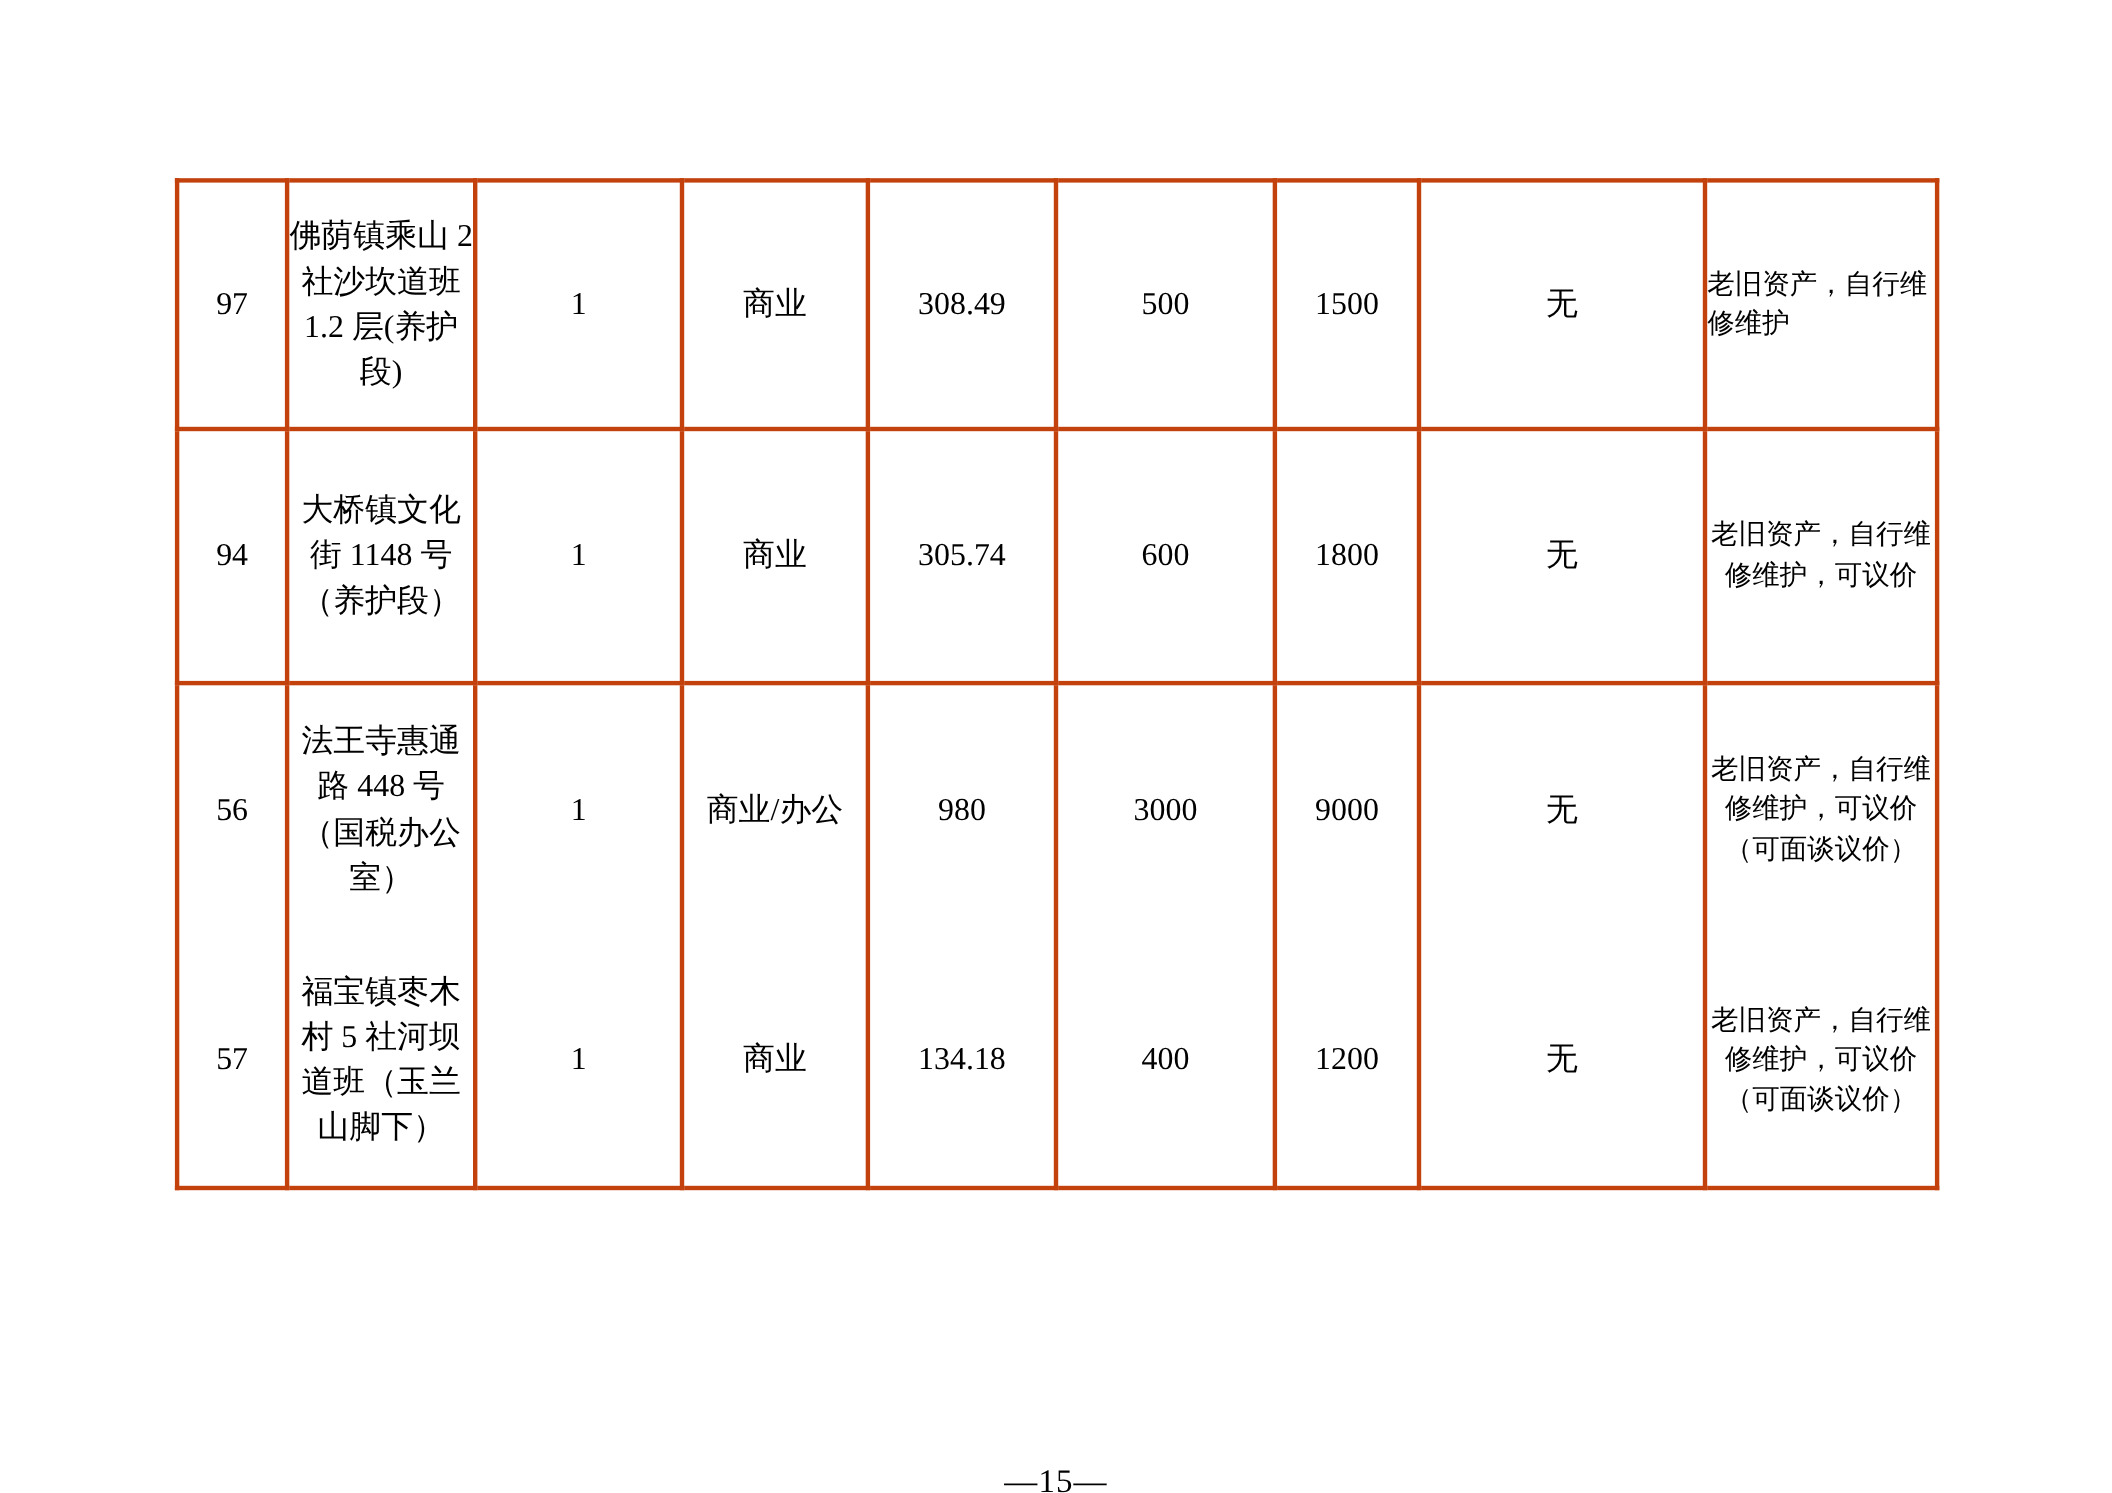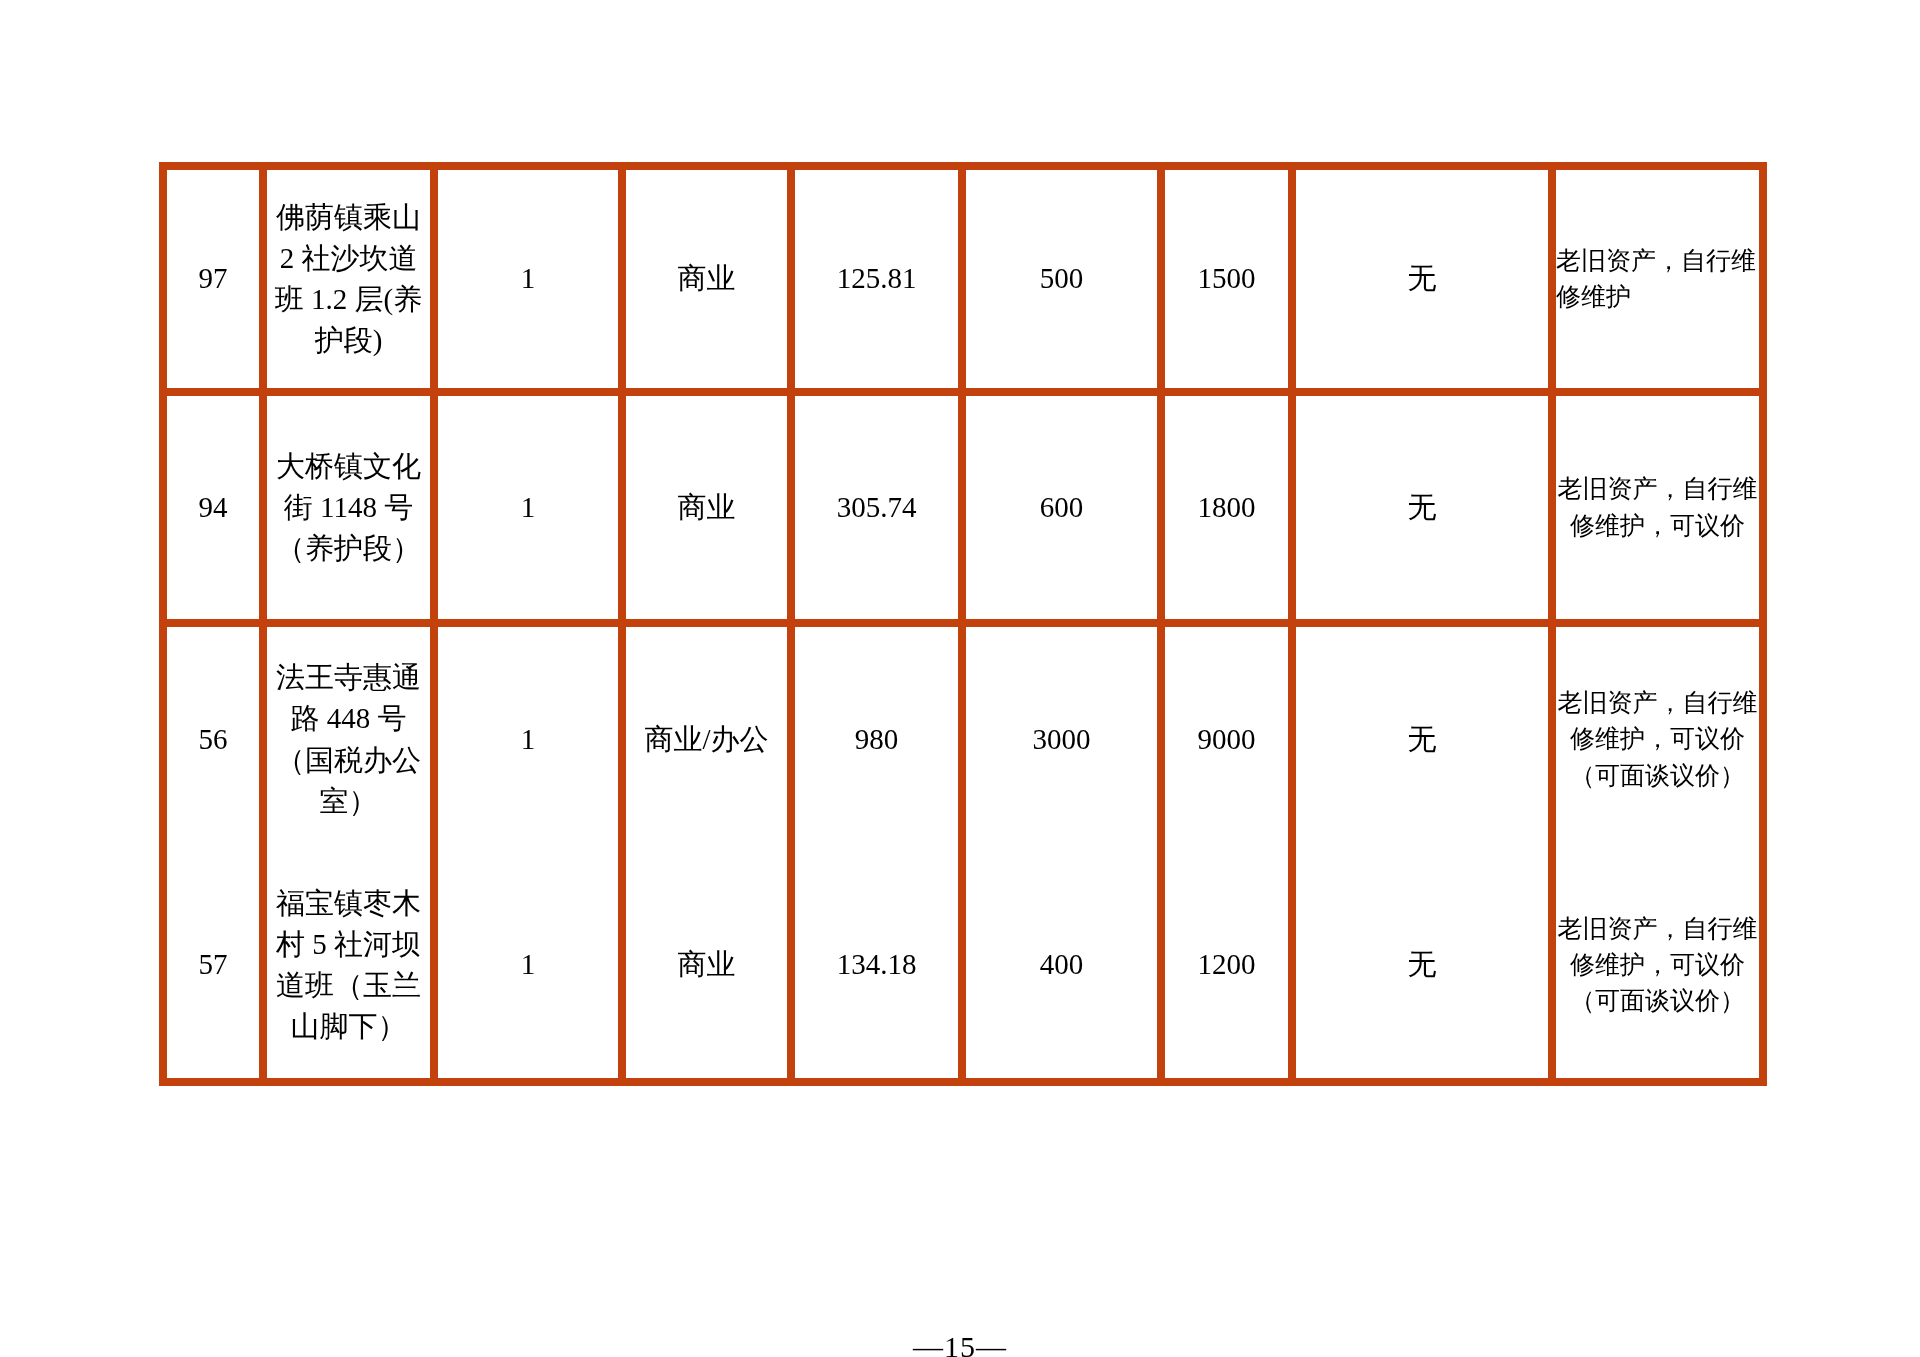--- a/index.html
+++ b/index.html
@@ -26,21 +26,21 @@
     top: 162px;
     width: 1600px;
     border-collapse: collapse;
     table-layout: fixed;
     font-size: 29px;
     line-height: 1.42;
     border: 2px solid #000000;
     border-top-width: 3px;
   }
   table.doc td {
-    border: 8px solid #c2410c;
+    border: 4px solid #c2410c;
     text-align: center;
     vertical-align: middle;
     padding: 0;
     overflow: hidden;
     word-break: normal;
     line-break: strict;
   }
   
   tr.r0 { height: 226px; }
   tr.r1 { height: 231px; }
@@ -89,21 +89,21 @@
       <col style="width:131px">
       <col style="width:260px">
       <col style="width:211px">
     </colgroup>
     <tbody>
       <tr class="r0">
         <td class="c-seq">97</td>
         <td class="c-loc">佛荫镇乘山 2 社沙坎道班 1.2 层(养护段)</td>
         <td class="c-qty">1</td>
         <td class="c-use">商业</td>
-        <td class="c-area">125.81</td>
+        <td class="c-area">308.49</td>
         <td class="c-p1">500</td>
         <td class="c-p2">1500</td>
         <td class="c-enc">无</td>
         <td class="c-rem">老旧资产，自行维修维护</td>
       </tr>
       <tr class="r1">
         <td class="c-seq">94</td>
         <td class="c-loc">大桥镇文化街 1148 号（养护段）</td>
         <td class="c-qty">1</td>
         <td class="c-use">商业</td>

